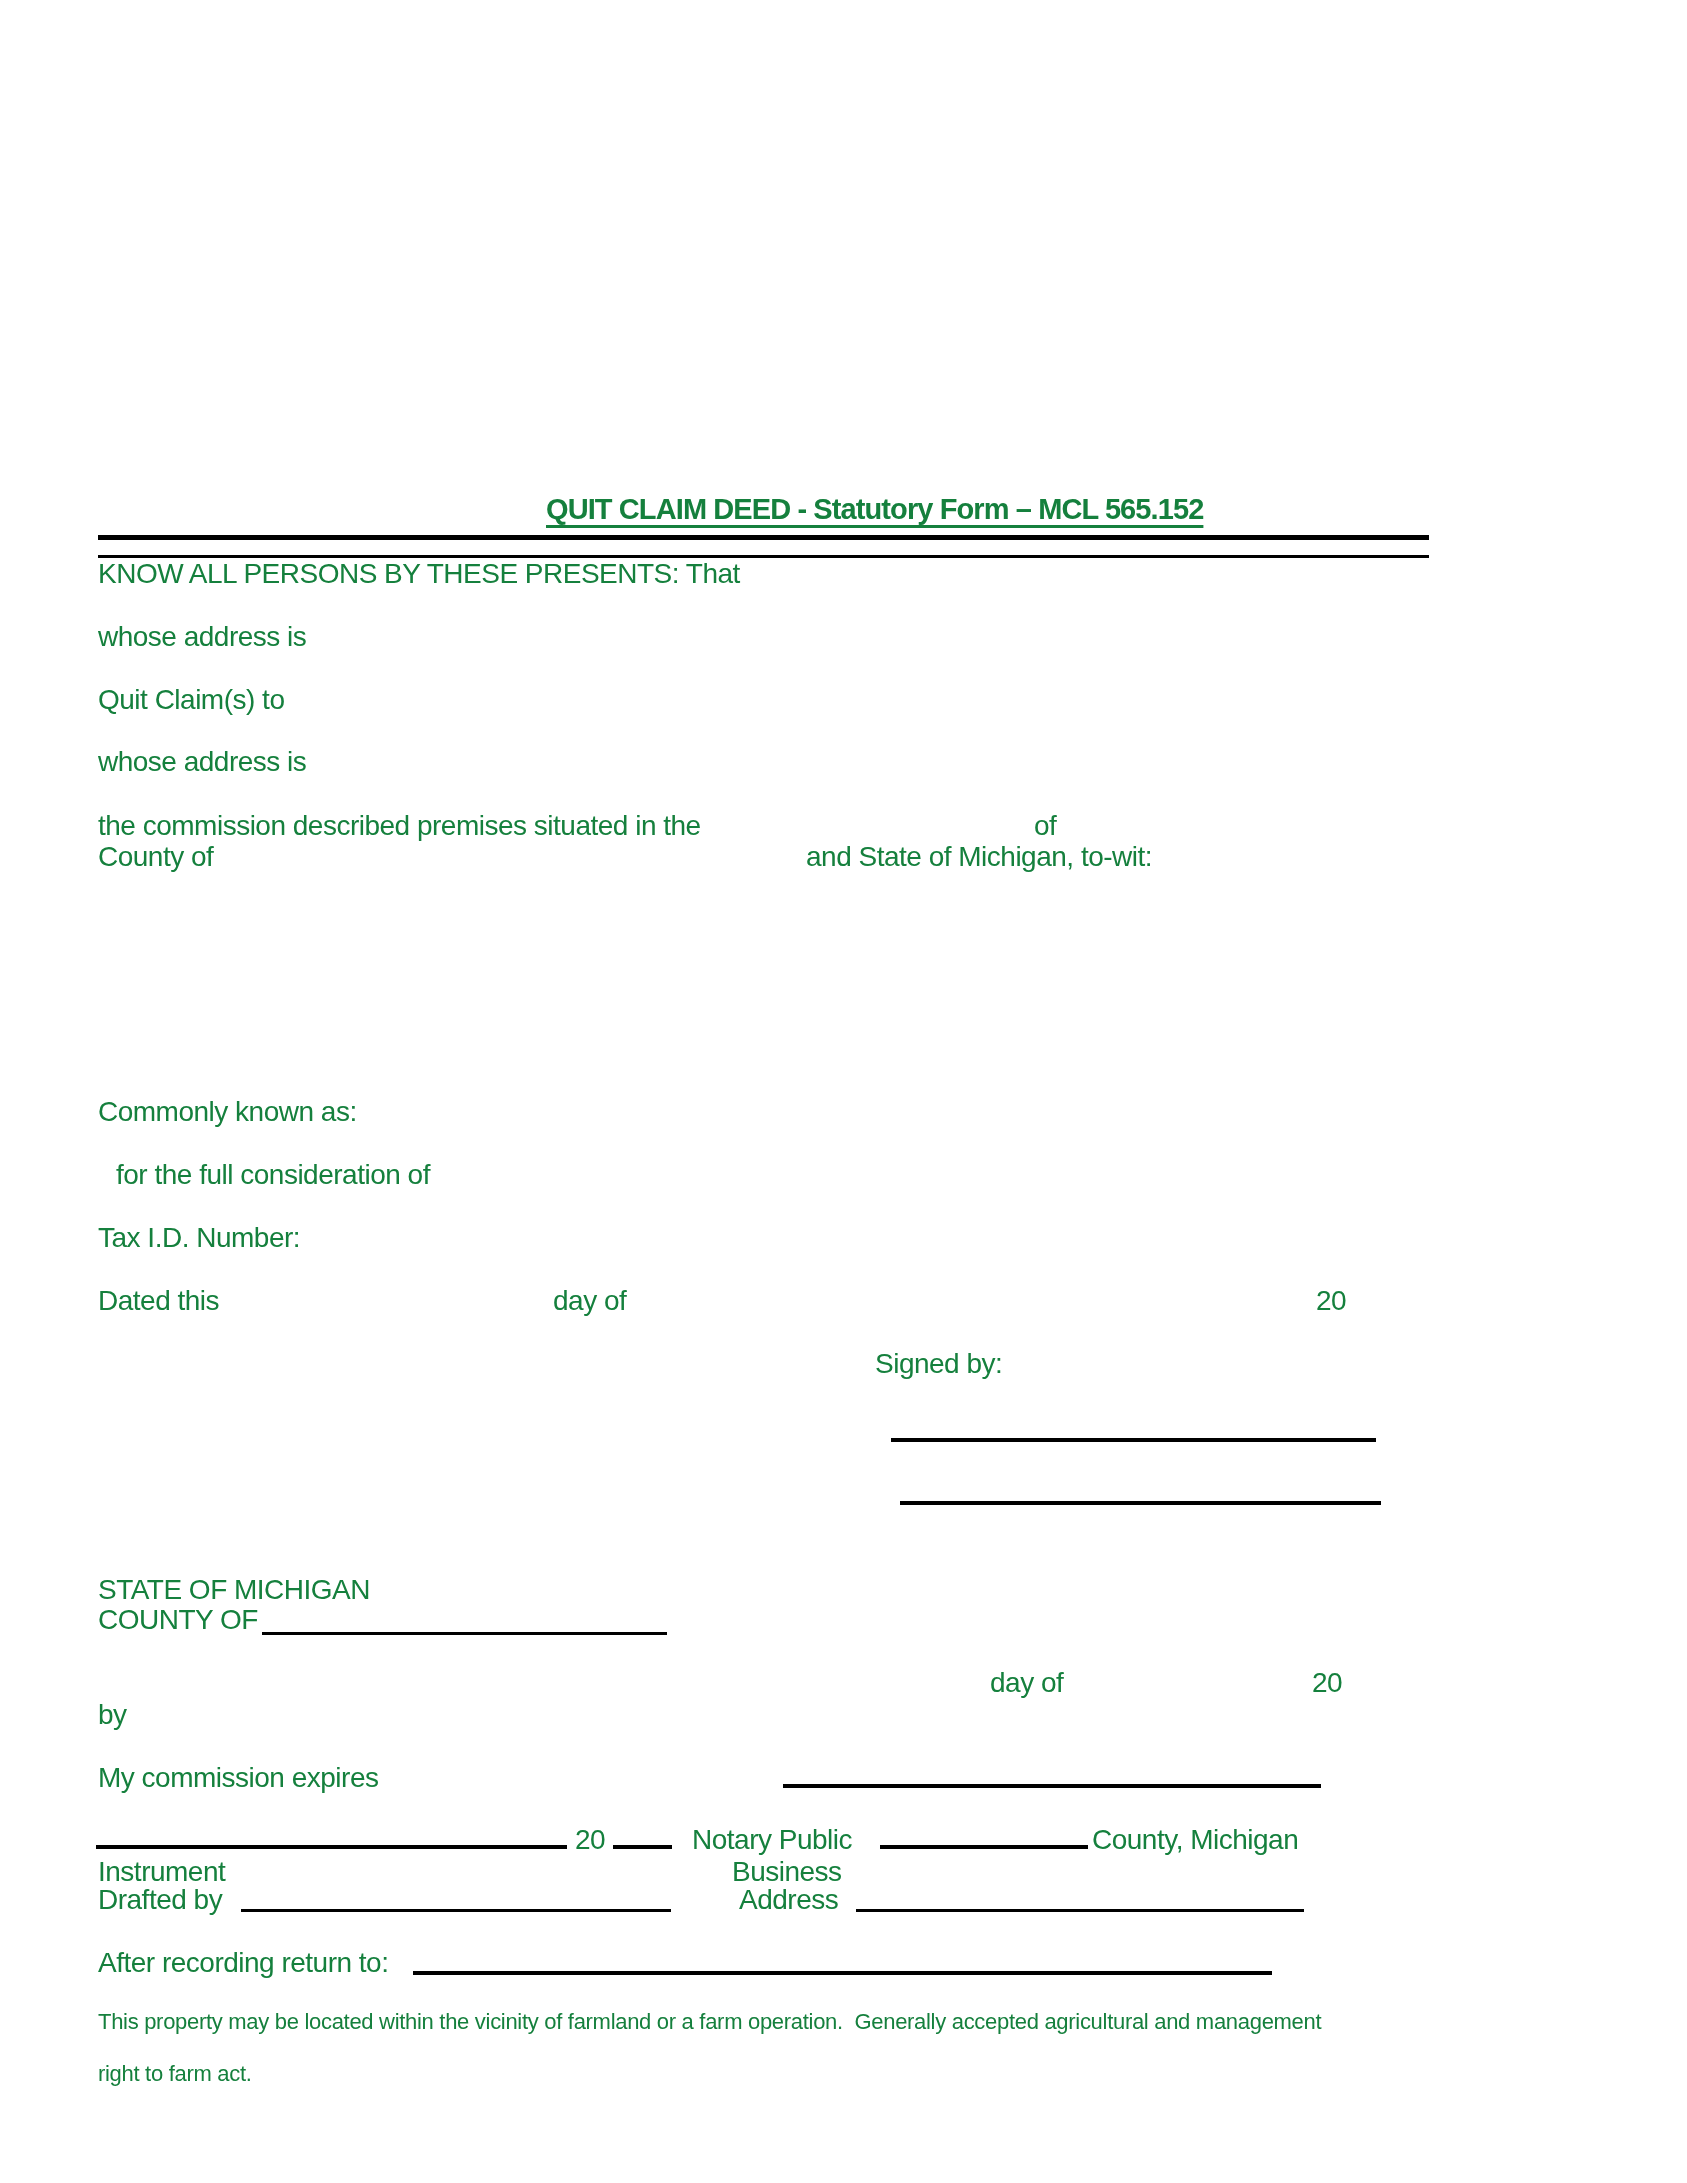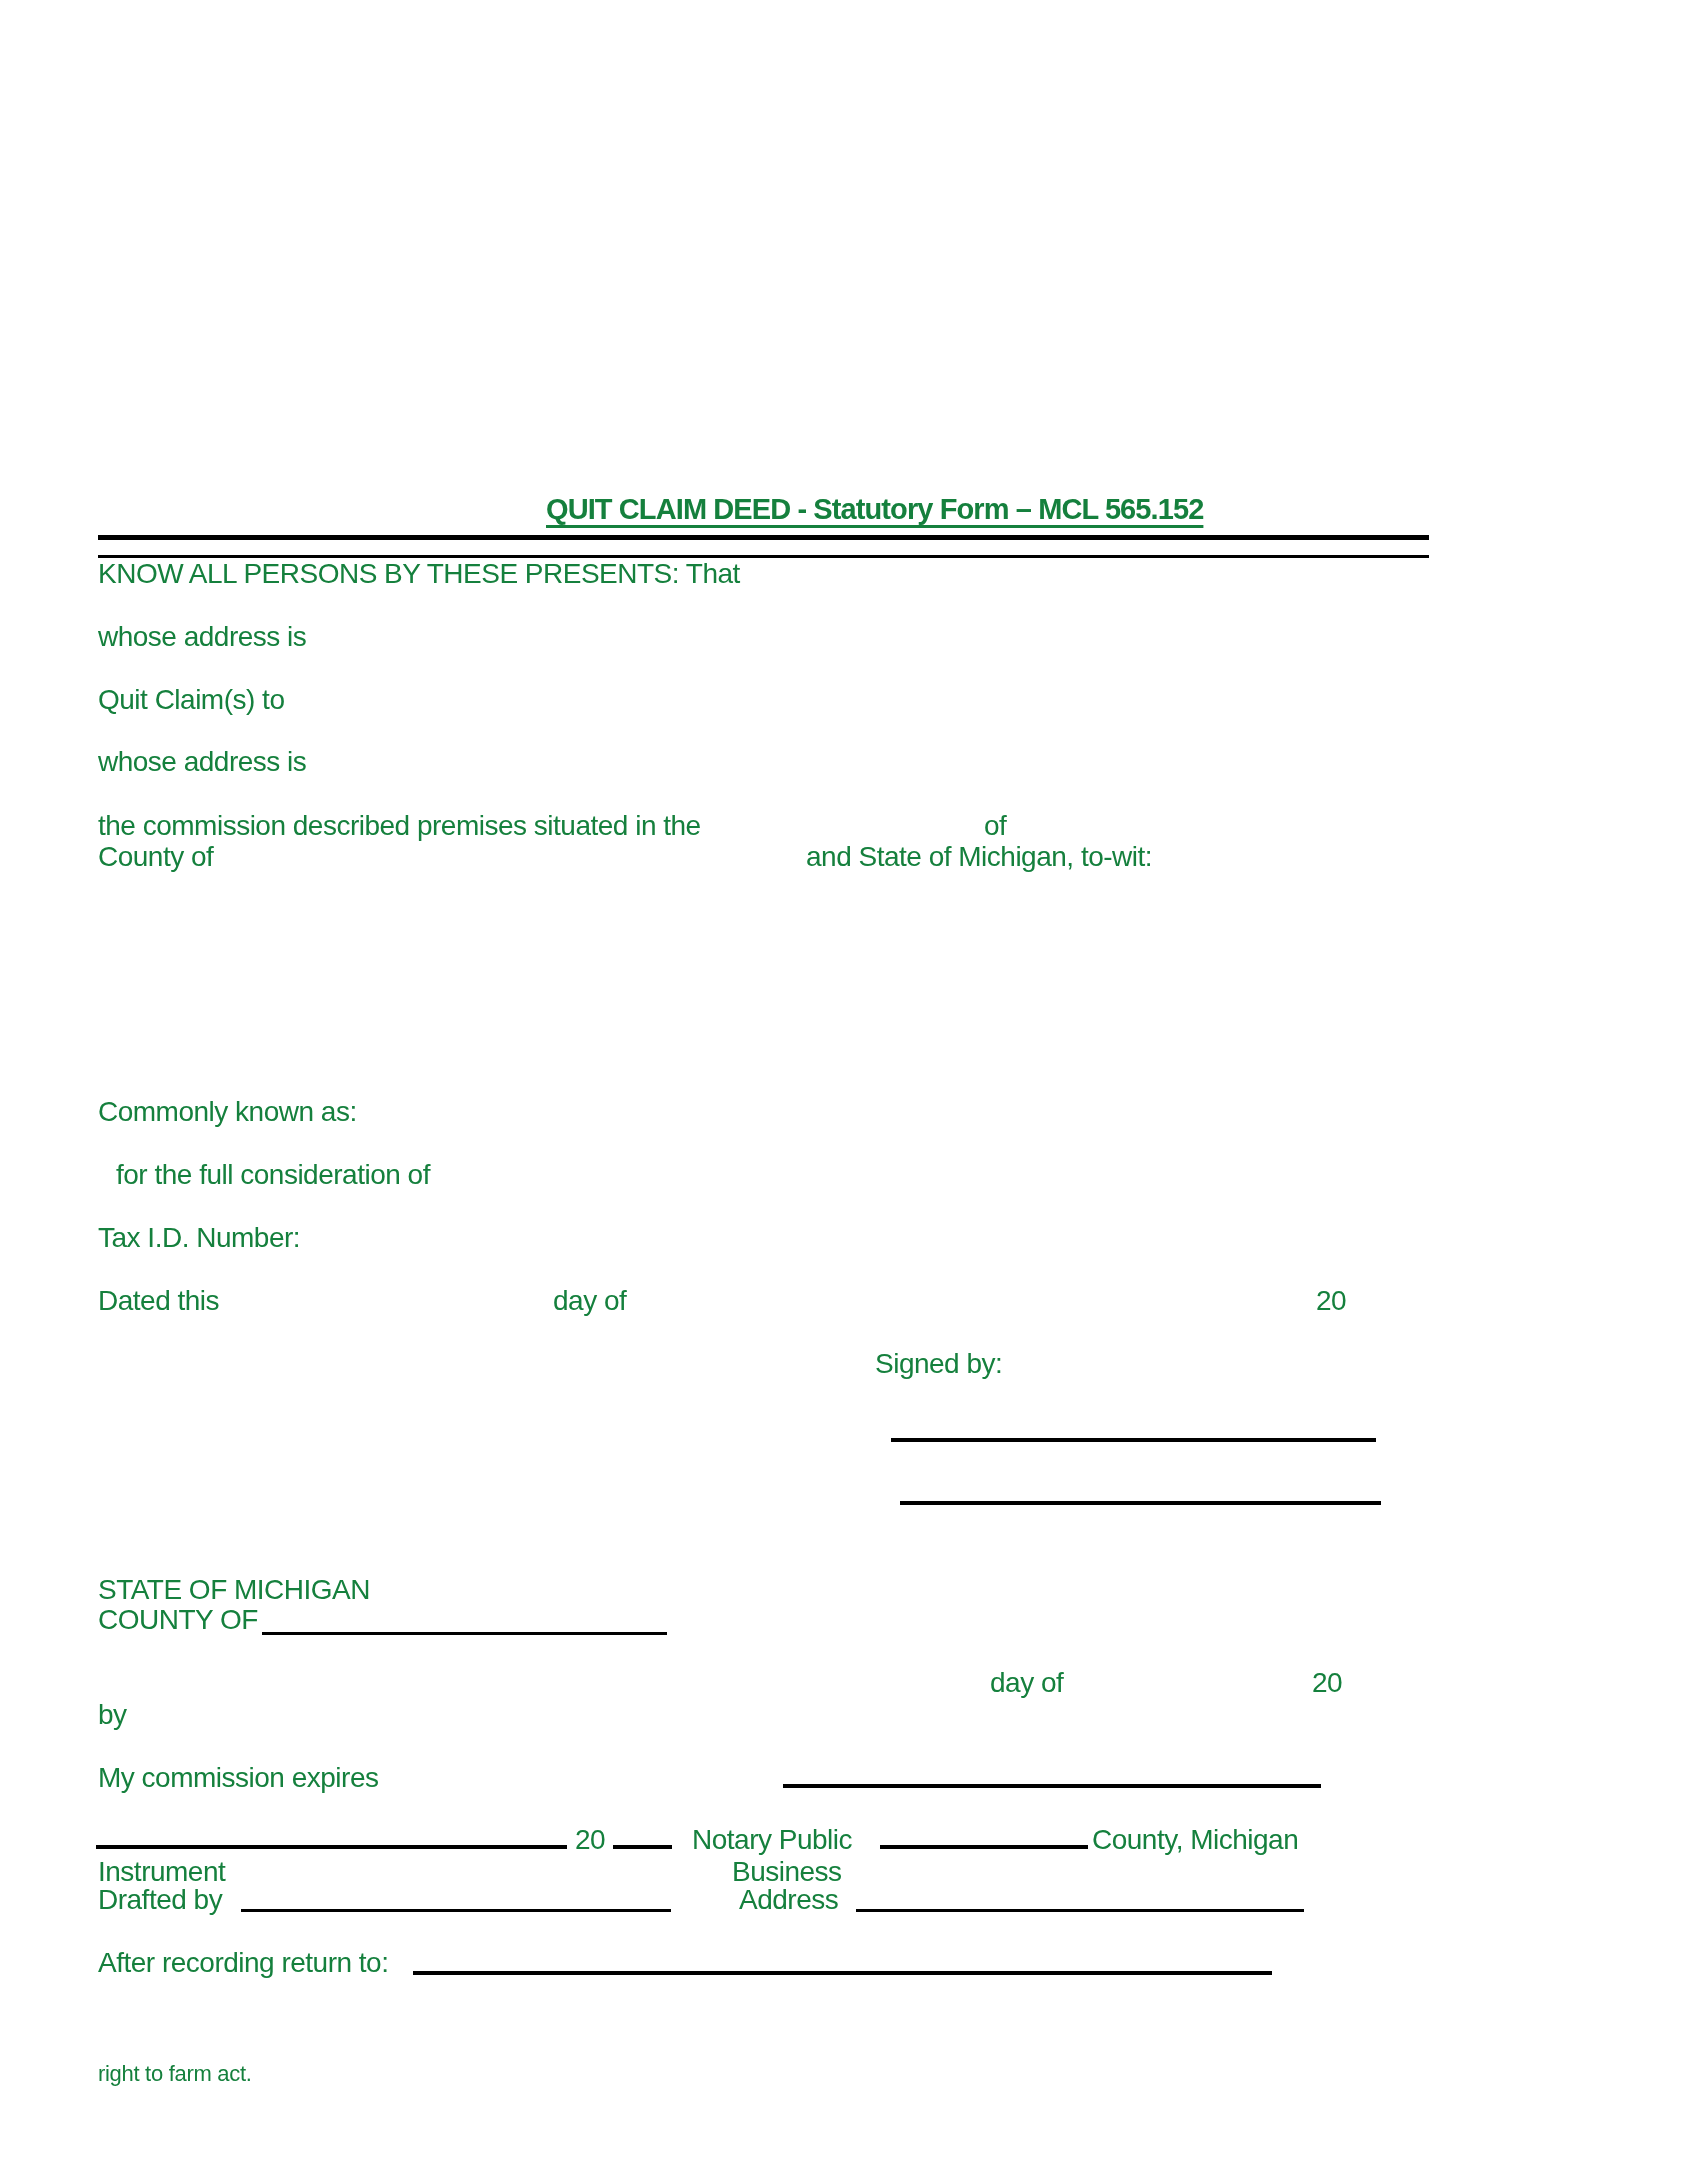--- a/index.html
+++ b/index.html
@@ -47,21 +47,21 @@
 
   <div class="t" style="left:98px; top:559px;">KNOW ALL PERSONS BY THESE PRESENTS: That</div>
 
   <div class="t" style="left:98px; top:622px;">whose address is</div>
 
   <div class="t" style="left:98px; top:685px;">Quit Claim(s) to</div>
 
   <div class="t" style="left:98px; top:747px;">whose address is</div>
 
   <div class="t" style="left:98px; top:811px;">the commission described premises situated in the</div>
-  <div class="t" style="left:984px; top:811px;">of</div>
+  <div class="t" style="left:1034px; top:811px;">of</div>
 
   <div class="t" style="left:98px; top:842px;">County of</div>
   <div class="t" style="left:806px; top:842px;">and State of Michigan, to-wit:</div>
 
   <div class="t" style="left:98px; top:1097px;">Commonly known as:</div>
 
   <div class="t" style="left:98px; top:1160px;margin-left:18px;">for the full consideration of</div>
 
   <div class="t" style="left:98px; top:1223px;">Tax I.D. Number:</div>
 
@@ -98,16 +98,17 @@
   <div class="t" style="left:732px; top:1857px;">Business</div>
 
   <div class="t" style="left:98px; top:1885px;">Drafted by</div>
   <div class="ln" style="left:241px; top:1909px; width:430px; height:2.6px;"></div>
   <div class="t" style="left:739px; top:1885px;">Address</div>
   <div class="ln" style="left:856px; top:1909px; width:448px; height:2.6px;"></div>
 
   <div class="t" style="left:98px; top:1948px;">After recording return to:</div>
   <div class="ln" style="left:413px; top:1971px; width:859px; height:3.5px;"></div>
 
+  <div class="t small" style="left:98px; top:2009px;">This property may be located within the vicinity of farmland or a farm operation.  Generally accepted agricultural and management</div>
   <div class="t small" style="left:98px; top:2061px;">right to farm act.</div>
 
 </div>
 
 
 </body></html>

